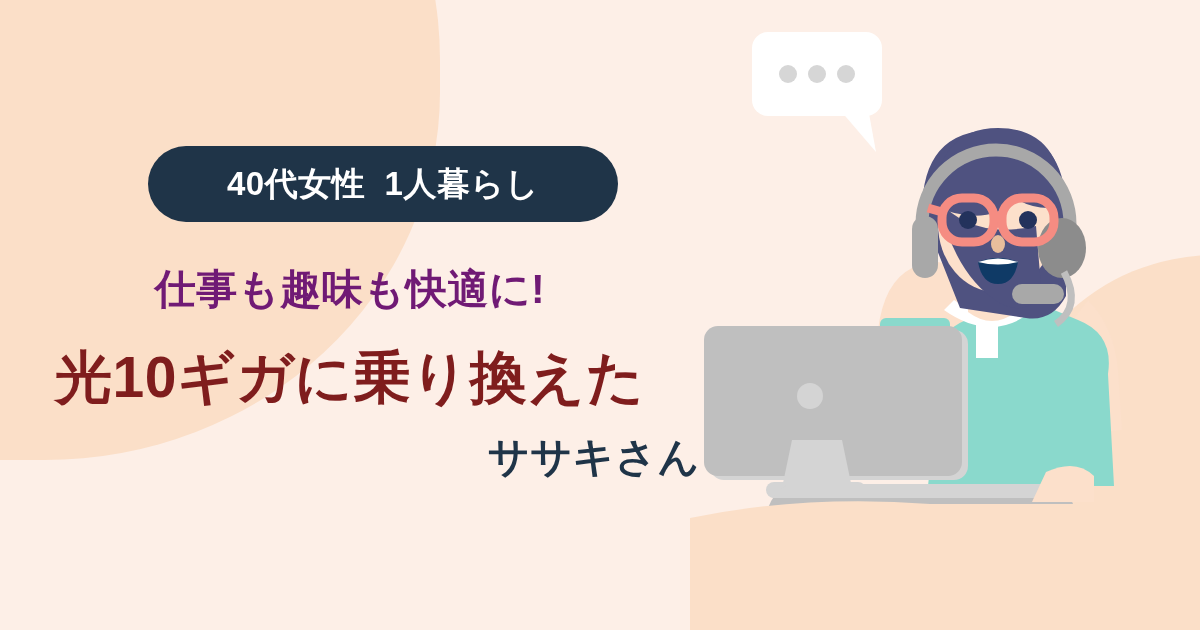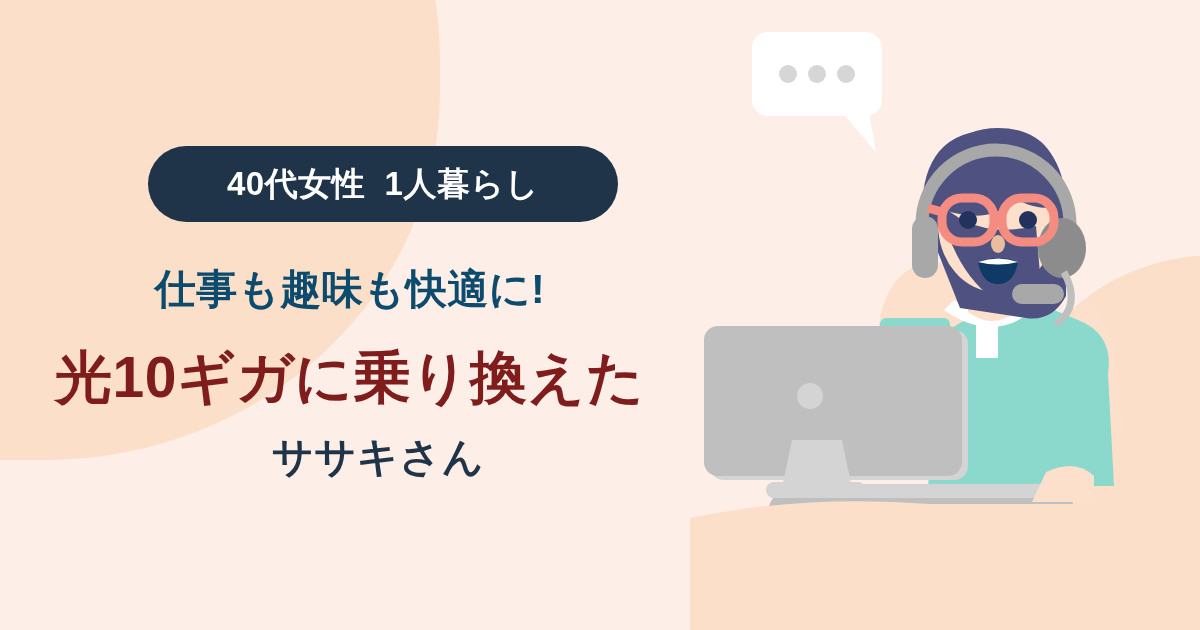--- a/index.html
+++ b/index.html
@@ -63,47 +63,46 @@
     font-weight: bold;
     letter-spacing: 0.5px;
     white-space: pre;
   }
   .headline-1 {
     position: absolute;
     left: 0;
     top: 262px;
     width: 700px;
     text-align: center;
-    color: #0c4a6e;
+    color: #701a75;
     font-size: 41px;
     font-weight: bold;
     letter-spacing: 0.5px;
   }
   .headline-2 {
     position: absolute;
     left: 0;
     top: 340px;
     width: 700px;
     text-align: center;
     color: #7f1d1d;
     font-size: 57px;
     font-weight: bold;
     letter-spacing: 0.5px;
   }
   .headline-3 {
     position: absolute;
     left: 0;
     top: 430px;
     width: 700px;
-    text-align: center;
+    text-align: right;
     color: #1F3448;
     font-size: 41px;
     font-weight: bold;
     letter-spacing: 0.5px;
-    padding-left: 28px;
   }
   
   .illustration {
     position: absolute;
     left: 690px;
     top: 0;
     width: 510px;
     height: 630px;
   }
   .illustration svg { display: block; }

